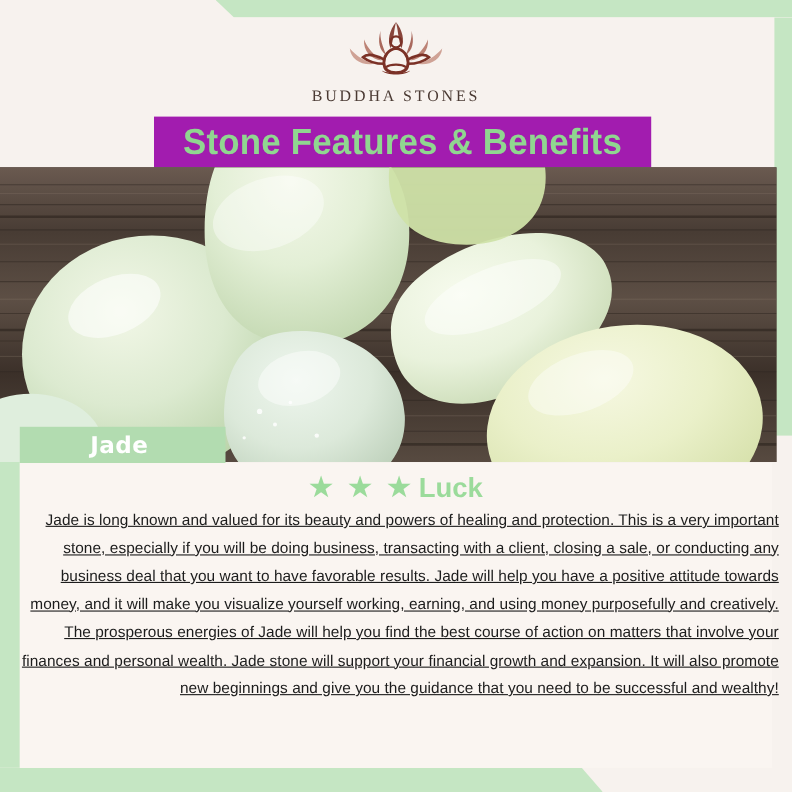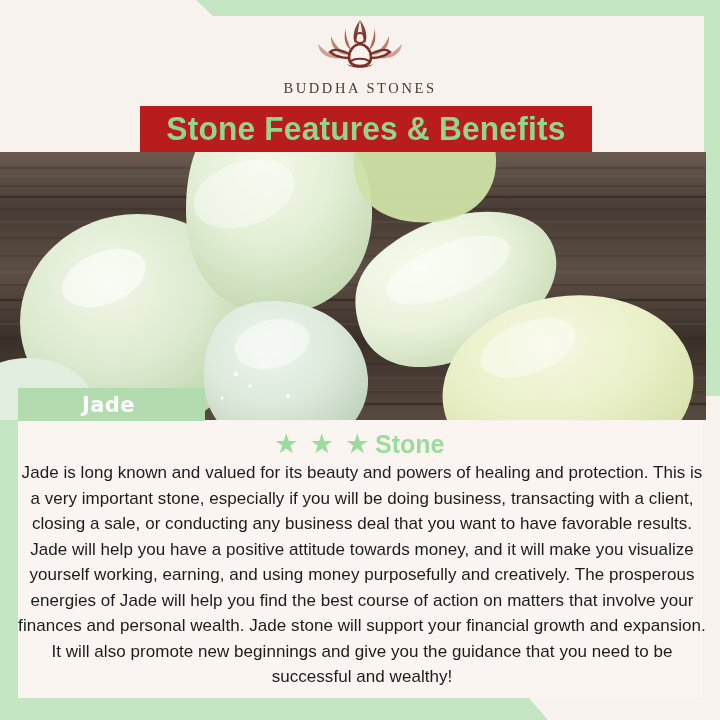--- a/index.html
+++ b/index.html
@@ -41,21 +41,21 @@
   .logo-mark{width:150px;height:64px;display:block;}
   .logo-text{
     margin-top:2px;
     font-family:"Liberation Serif", serif;
     font-size:14.5px;letter-spacing:2.6px;color:#4a3a33;font-weight:400;
   }
 
   
   .title-band{
     position:absolute;top:106px;left:140px;width:452px;height:46px;
-    background:#b91c1c;
+    background:#a21caf;
     display:flex;align-items:center;justify-content:center;
   }
   .title-text{
     font-family:"Liberation Sans Narrow","Liberation Sans",sans-serif;
     font-weight:bold;font-size:33px;color:#90d690;
     letter-spacing:.2px;white-space:nowrap;
     transform:scaleX(.96);
   }
 
   
@@ -85,23 +85,24 @@
     display:flex;align-items:center;justify-content:center;gap:14px;
     font-family:"Liberation Sans Narrow","Liberation Sans",sans-serif;
     font-weight:bold;font-size:25px;color:#9bdb9b;
   }
   .kw{display:flex;align-items:center;gap:7px;white-space:nowrap;}
   .kw .star{font-size:24px;line-height:1;color:#9bdb9b;}
 
   .body-copy{
     position:absolute;left:16px;top:460px;width:692px;
     font-family:"Liberation Sans Narrow","Liberation Sans",sans-serif;
-    font-size:17px;line-height:25.5px;color:#1c1c1c;
+    font-size:14px;line-height:25.5px;color:#1c1c1c;
     font-weight:500;letter-spacing:.05px;
-    text-align:center;
+    text-align:right;
+    text-decoration:underline;
   }
 </style>
 </head>
 <body>
 
 <div class="page">
 
   <div class="green-top"></div>
   <div class="green-right"></div>
   <div class="green-left"></div>
@@ -234,19 +235,19 @@
 
   <div class="keywords">
     <span class="kw">
       <span class="star">★</span>
     </span>
     <span class="kw">
       <span class="star">★</span>
     </span>
     <span class="kw">
       <span class="star">★</span>
-      <span>Stone</span>
+      <span>Luck</span>
     </span>
   </div>
 
   <div class="body-copy">Jade is long known and valued for its beauty and powers of healing and protection. This is a very important stone, especially if you will be doing business, transacting with a client, closing a sale, or conducting any business deal that you want to have favorable results. Jade will help you have a positive attitude towards money, and it will make you visualize yourself working, earning, and using money purposefully and creatively. The prosperous energies of Jade will help you find the best course of action on matters that involve your finances and personal wealth. Jade stone will support your financial growth and expansion. It will also promote new beginnings and give you the guidance that you need to be successful and wealthy!</div>
 
 </div>
 
 </body></html>

